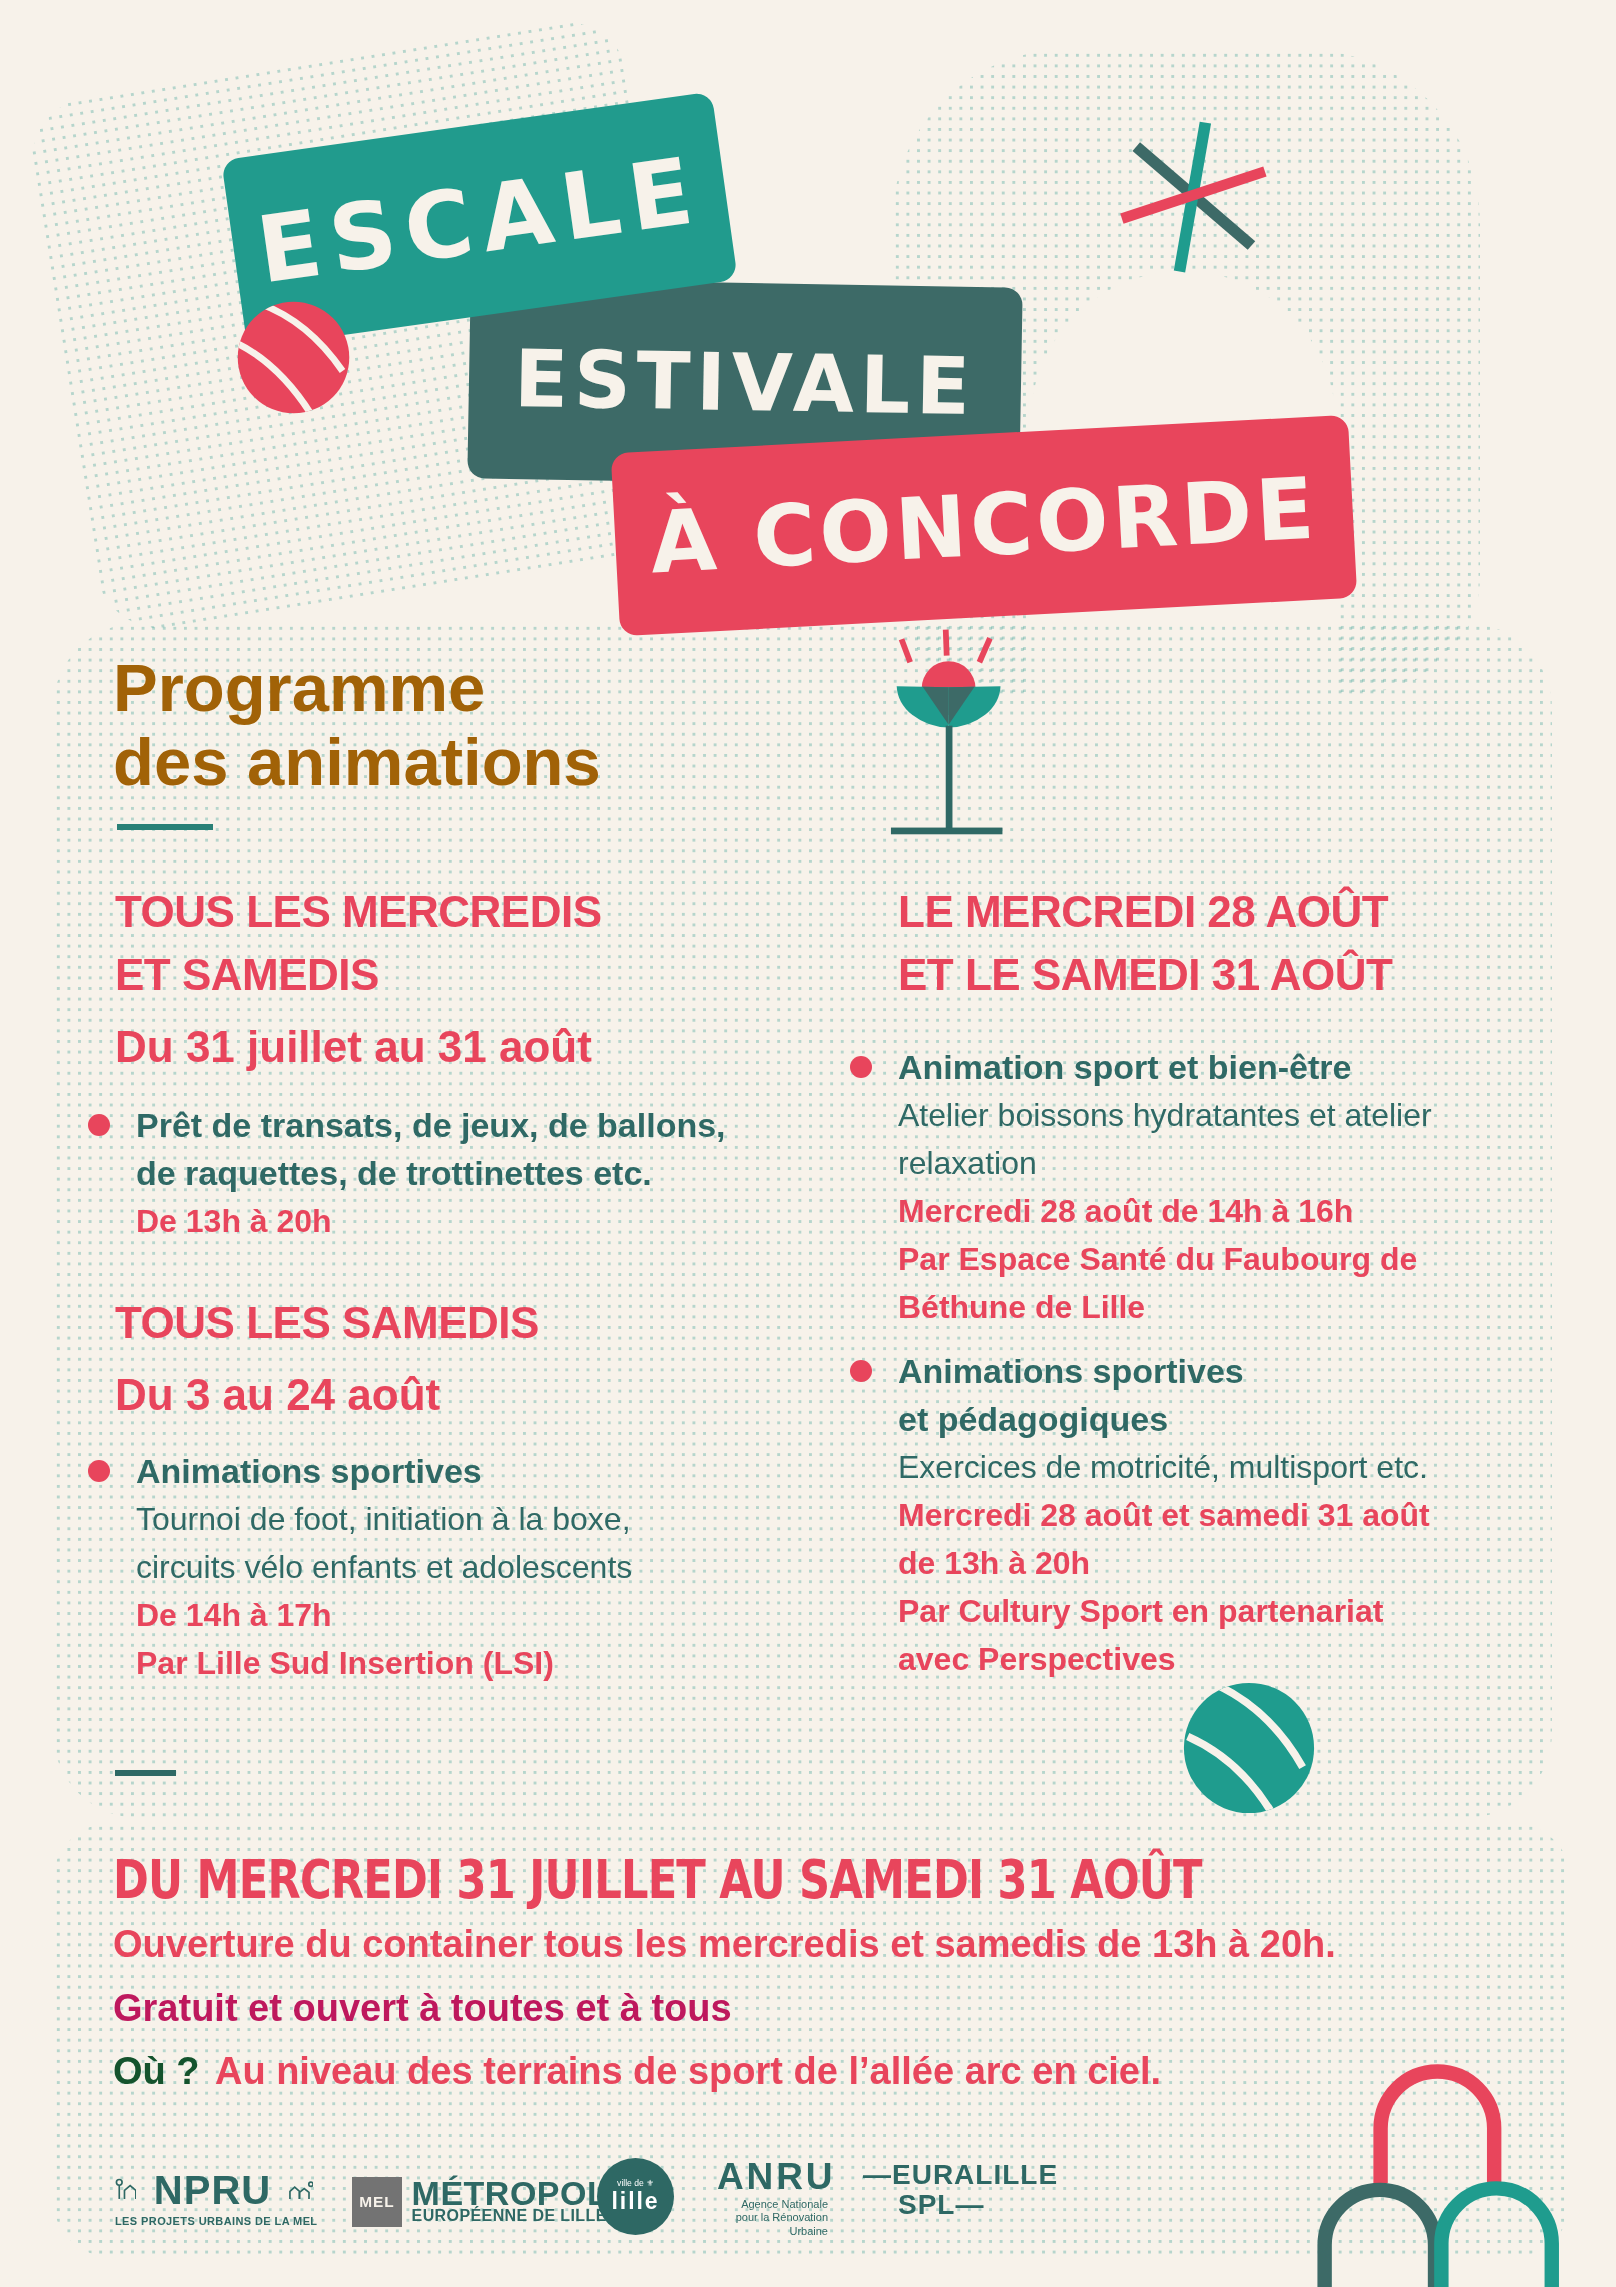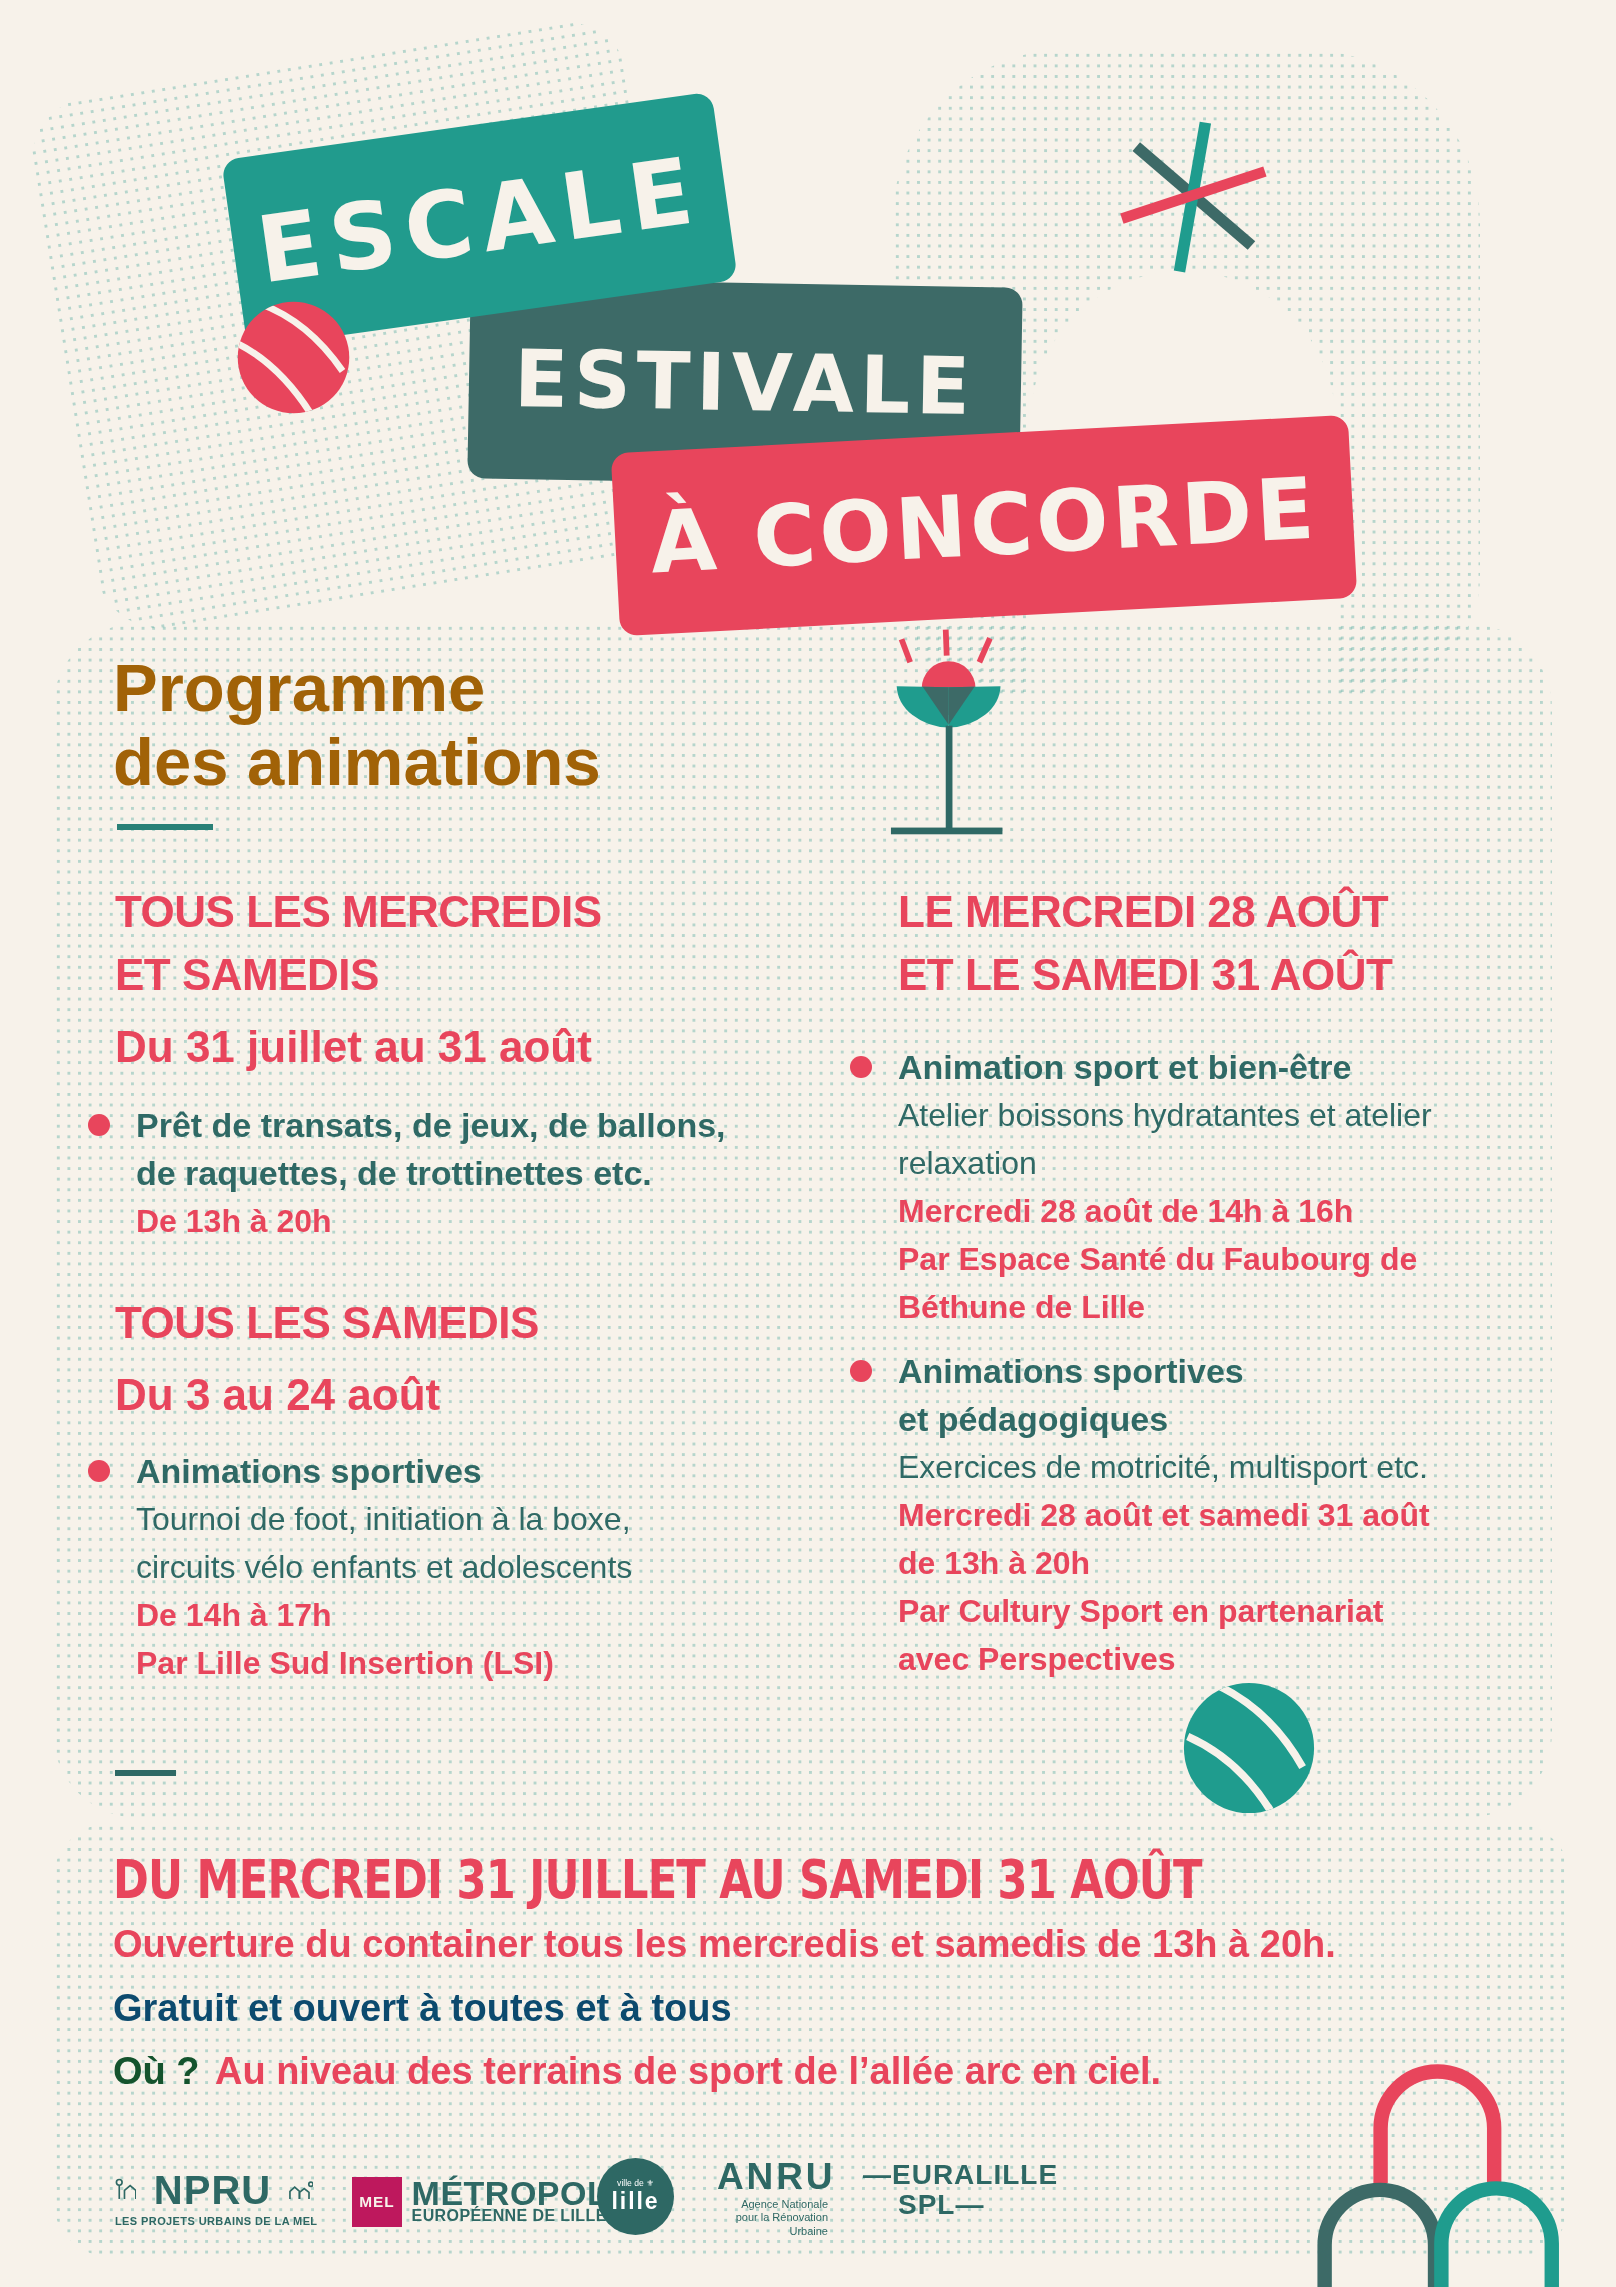--- a/index.html
+++ b/index.html
@@ -37,30 +37,30 @@
   .bdot{position:absolute;left:-48px;top:12.5px;width:22px;height:22px;border-radius:50%;background:#e8455c;}
   .b-title{font-size:34px;line-height:48px;font-weight:bold;color:#2f6965;}
   .b-desc{font-size:32px;line-height:48px;color:#2f6965;}
   .b-red{font-size:32px;line-height:48px;font-weight:bold;color:#e8455c;}
   
   .dash{position:absolute;z-index:1;left:115px;top:1770px;width:61px;height:5.8px;background:#2f6965;}
   .headline{position:absolute;z-index:1;left:113px;top:1848px;color:#e8455c;
             font-family:"DejaVu Sans",sans-serif;font-weight:bold;font-size:54px;
             letter-spacing:-1px;transform:scaleX(.8);transform-origin:left center;white-space:nowrap;}
   .bot-line{position:absolute;z-index:1;left:113px;font-size:38px;font-weight:bold;white-space:nowrap;}
-  .bot-red{color:#e8455c;} .bot-teal{color:#0c4a6e;}
+  .bot-red{color:#e8455c;} .bot-teal{color:#be185d;}
   .bot-mix .lbl{color:#14532d;margin-right:15.4px;margin-top:12px;} .bot-mix .txt{color:#e8455c;}
   
   .footer-item{position:absolute;z-index:1;color:#2e6864;}
   .npru{left:115px;top:2167px;width:198px;text-align:center;}
   .npru-row{display:flex;align-items:flex-end;justify-content:center;gap:18px;}
   .npru-name{font-size:40px;font-weight:bold;letter-spacing:1px;line-height:42px;}
   .npru-tag{font-size:11px;font-weight:bold;letter-spacing:0.4px;margin-top:3.8px;white-space:nowrap;}
   .mel{left:352px;top:2177px;display:flex;align-items:center;gap:9.6px;}
-  .mel-box{width:50px;height:50px;background:#be185d;color:#f7f2ea;display:flex;align-items:center;
+  .mel-box{width:50px;height:50px;background:#737373;color:#f7f2ea;display:flex;align-items:center;
            justify-content:center;font-weight:bold;font-size:15.4px;letter-spacing:1px;}
   .mel-l1{font-size:34px;font-weight:bold;letter-spacing:0.5px;line-height:27px;}
   .mel-l2{font-size:16px;font-weight:bold;letter-spacing:0.4px;}
   .lille{left:597px;top:2158px;width:77px;height:77px;border-radius:50%;background:#2e6864;
          color:#fff;display:flex;flex-direction:column;align-items:center;justify-content:center;}
   .lille-top{font-size:8.6px;line-height:9.6px;}
   .lille-name{font-size:23px;font-weight:bold;letter-spacing:1.9px;line-height:25px;}
   .anru{left:717px;top:2158px;width:111px;text-align:right;}
   .anru-name{font-size:37px;font-weight:bold;letter-spacing:2.9px;line-height:37px;text-align:right;}
   .anru-tag{font-size:11px;line-height:13.4px;margin-top:2.9px;}

